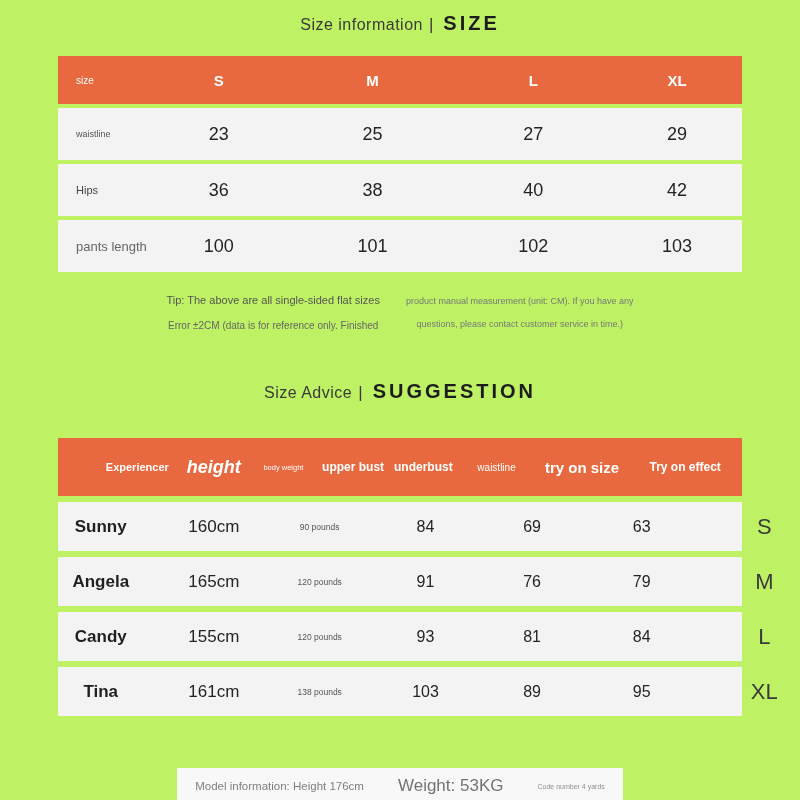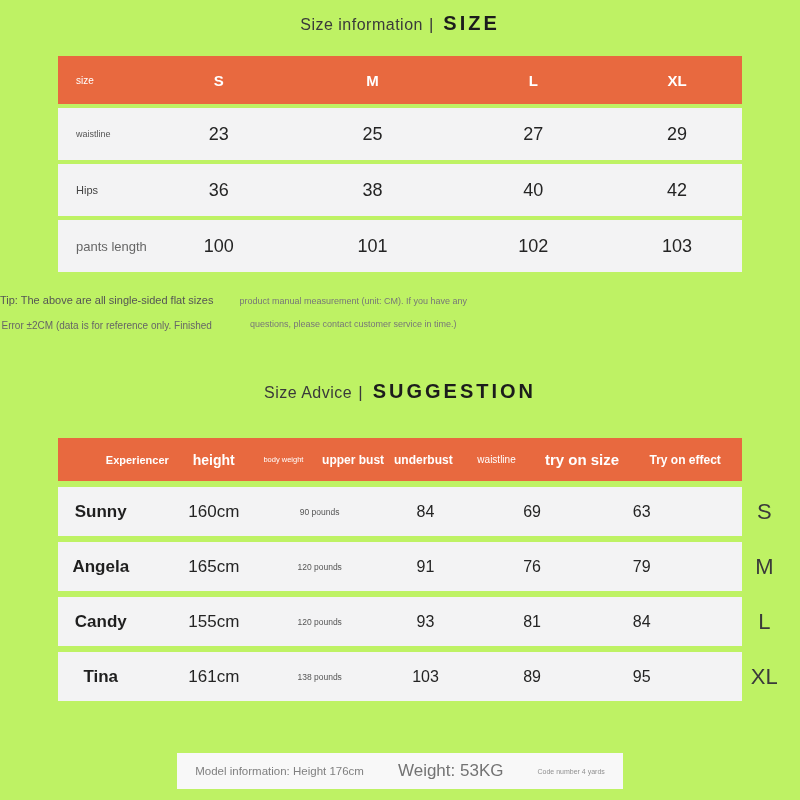--- a/index.html
+++ b/index.html
@@ -50,39 +50,40 @@
   .t1 .col-head { font-size: 15px; font-weight: bold; }
   .t1 .num { font-size: 18px; color: #242424; }
   .lab-sm  { font-size: 9px;  color: #555; }
   .lab-md  { font-size: 11px; color: #444; }
   .lab-xs  { font-size: 13px; color: #666; }
 
   
   .tip {
     margin-top: 22px;
     display: flex;
+    justify-content: center;
     align-items: flex-start;
     gap: 26px;
     height: 46px;
   }
   .tip-col { text-align: center; }
   .tip-l1 { font-size: 11px; color: #555; line-height: 13px; }
   .tip-l2 { font-size: 10px; color: #666; margin-top: 13px; }
   .tip-r1 { font-size: 9px;  color: #777; line-height: 15px; }
   .tip-r2 { font-size: 9px;  color: #777; margin-top: 10px; }
 
   
   .t2 { margin-top: 22px; }
   .t2 .tbl-header, .t2 .tbl-row {
     grid-template-columns: 12.5% 11.2% 10.4% 11.2% 10.6% 12.1% 14.4% 17.6%;
   }
-  .t2 .tbl-header { height: 43px; padding-left: 39px; }
+  .t2 .tbl-header { height: 58px; padding-left: 39px; }
   .t2 .tbl-row { height: 49px; margin-top: 6px; gap: 32px; }
   .h-name   { font-size: 11px; font-weight: bold; }
-  .h-height { font-size: 14px; font-weight: bold; }
+  .h-height { font-size: 18px; font-weight: bold; font-style: italic; }
   .h-bw     { font-size: 7.5px; }
   .h-bust   { font-size: 12px; font-weight: bold; }
   .h-waist  { font-size: 10px; }
   .h-tos    { font-size: 15px; font-weight: bold; }
   .h-toe    { font-size: 12px; font-weight: bold; }
   .c-name   { font-size: 17px; font-weight: bold; color: #1f1f1f; }
   .c-height { font-size: 17px; color: #242424; }
   .c-weight { font-size: 8.5px; color: #555; }
   .c-num    { font-size: 16px; color: #242424; }
   .c-size   { font-size: 22px; color: #3a3a3a; font-weight: normal; }

